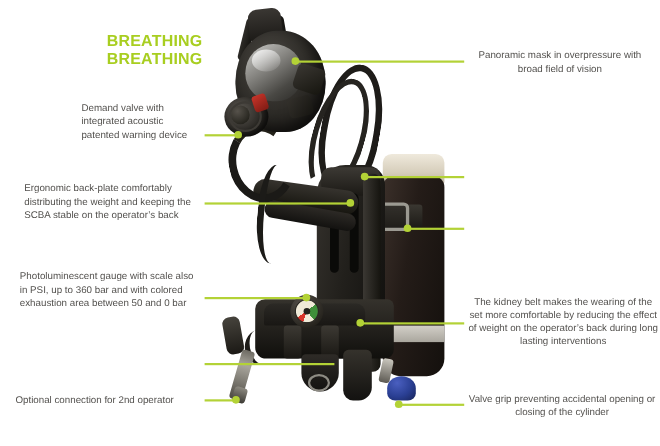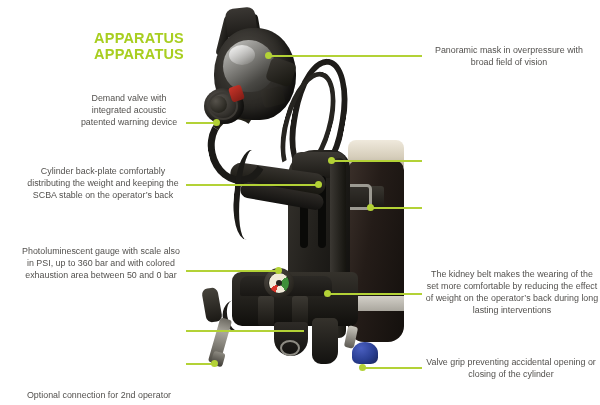--- a/index.html
+++ b/index.html
@@ -28,21 +28,21 @@
     color: #a8ce20;
   }
 
   
   .callout {
     position: absolute;
     font-size: 8.9px;
     line-height: 1.33;
     color: #53514e;
   }
-  .callout.left  { text-align: center; }
+  .callout.left  { text-align: left; }
   .callout.right { text-align: center; }
 
   
   .lead {
     position: absolute;
     height: 1.6px;
     background: #b3d236;
   }
   .dot {
     position: absolute;
@@ -307,21 +307,21 @@
     background: linear-gradient(180deg, #c9c6bd, #5d5a53);
     border-radius: 3px; transform: rotate(12deg);
   }
 </style>
 </head>
 <body>
 
 <div id="stage">
 
   <div id="title-block">
-    <div class="t-line">APPARATUS APPARATUS</div>
+    <div class="t-line">BREATHING BREATHING</div>
   </div>
 
   <div id="product">
     <div class="strap-loop-a"></div>
     <div class="strap-loop-b"></div>
 
     <div class="cyl-top"></div>
     <div class="cyl-body"></div>
     <div class="cyl-reflect"></div>
     <div class="cyl-strap"></div>
@@ -371,31 +371,31 @@
     <div class="reducer-tip"></div>
 
     <div class="valve-stem"></div>
     <div class="valve-grip"></div>
   </div>
 
   <div class="callout left" style="left:74px; top:93px; width:110px;">Demand valve with integrated acoustic patented warning device</div>
   <div class="lead" style="left:186px; top:122px; width:30px;"></div>
   <div class="dot" style="left:213px; top:119px;"></div>
 
-  <div class="callout left" style="left:22px; top:166px; width:162px;">Cylinder back-plate comfortably distributing the weight and keeping the SCBA stable on the operator’s back</div>
+  <div class="callout left" style="left:22px; top:166px; width:162px;">Ergonomic back-plate comfortably distributing the weight and keeping the SCBA stable on the operator’s back</div>
   <div class="lead" style="left:186px; top:184px; width:132px;"></div>
   <div class="dot" style="left:315px; top:181px;"></div>
 
   <div class="callout left" style="left:18px; top:246px; width:166px;">Photoluminescent gauge with scale also in PSI, up to 360 bar and with colored exhaustion area between 50 and 0 bar</div>
   <div class="lead" style="left:186px; top:270px; width:92px;"></div>
   <div class="dot" style="left:275px; top:267px;"></div>
 
   <div class="lead" style="left:186px; top:330px; width:118px;"></div>
 
-  <div class="callout left" style="left:14px; top:358px; width:170px;margin-top:32px;">Optional connection for 2nd operator</div>
+  <div class="callout left" style="left:14px; top:358px; width:170px;">Optional connection for 2nd operator</div>
   <div class="lead" style="left:186px; top:363px; width:28px;"></div>
   <div class="dot" style="left:211px; top:360px;"></div>
 
   <div class="dot" style="left:265px; top:52px;"></div>
   <div class="lead" style="left:270px; top:55px; width:152px;"></div>
   <div class="callout right" style="left:425px; top:45px; width:168px;">Panoramic mask in overpressure with broad field of vision</div>
 
   <div class="dot" style="left:328px; top:157px;"></div>
   <div class="lead" style="left:333px; top:160px; width:89px;"></div>
 

